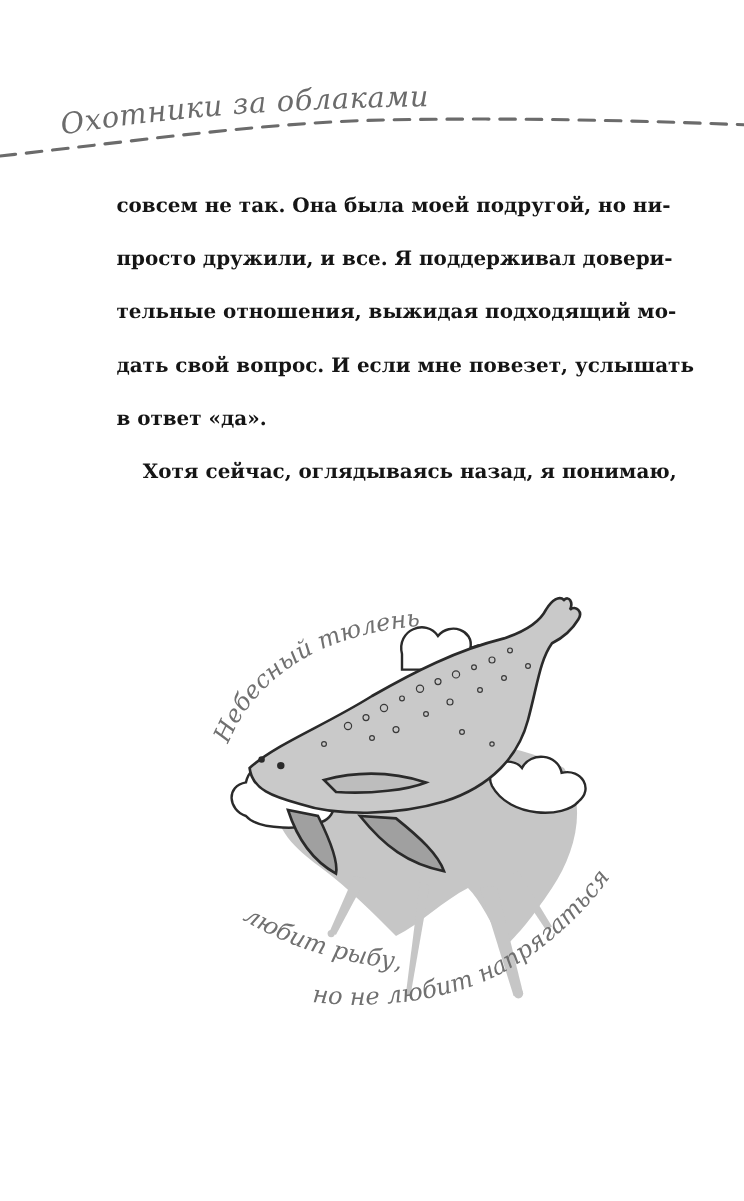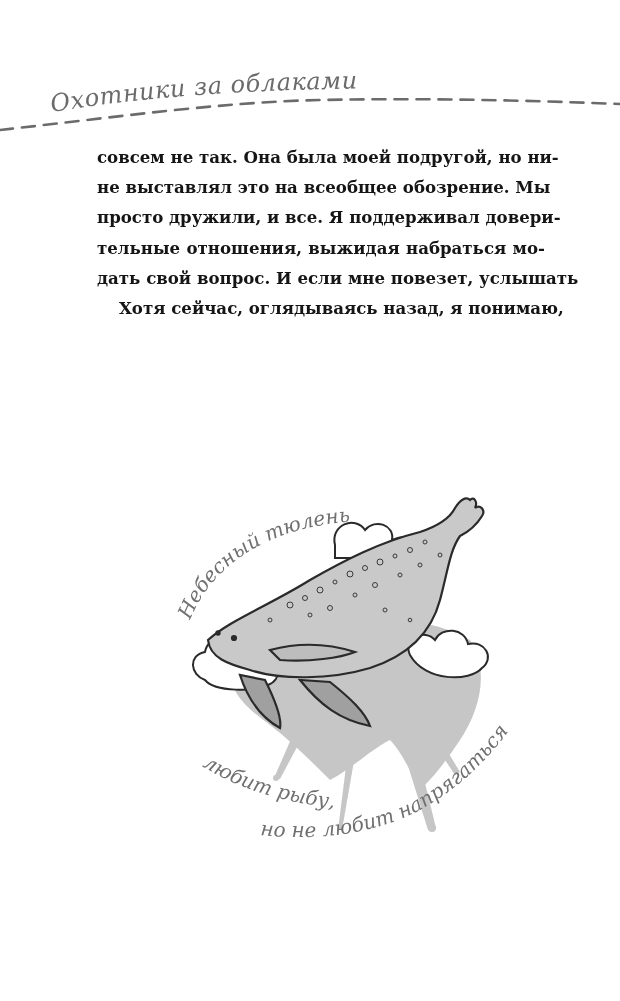--- a/index.html
+++ b/index.html
@@ -42,20 +42,21 @@
       text-align: justify;
     }
     .body-text p { margin: 0; }
     .line {
       display: block;
       white-space: nowrap;
       text-align-last: justify;
       text-align: justify;
       height: 30.2px;
       overflow: visible;
+      margin-top: 14px;
     }
     .line.last { text-align-last: left; }
     .indent { padding-left: 22px; }
     .illustration {
       position: absolute;
       left: 170px;
       top: 470px;
       width: 420px;
       height: 460px;
     }
@@ -78,24 +79,24 @@
     <text class="running-title">
       <textPath href="#titlePath">Охотники за облаками</textPath>
     </text>
     <path d="M0,130 C110,118 220,102 320,100 C420,98 520,100 620,104" fill="none" stroke="#6b6b6b" stroke-width="2.6" stroke-dasharray="13,9" stroke-linecap="round"></path>
   </svg>
 </div>
 
 <div class="body-text">
   <p>
     <span class="line">совсем не так. Она была моей подругой, но ни-</span>
-    <span class="line">не выставлял это на всеобщее обозрение. Мы</span>
     <span class="line">просто дружили, и все. Я поддерживал довери-</span>
-    <span class="line">тельные отношения, выжидая набраться мо-</span>
+    <span class="line">тельные отношения, выжидая подходящий мо-</span>
     <span class="line">дать свой вопрос. И если мне повезет, услышать</span>
+    <span class="line last">в ответ «да».</span>
   </p>
   <p>
     <span class="line indent">Хотя сейчас, оглядываясь назад, я понимаю,</span>
   </p>
 </div>
 
 <div class="illustration">
   <svg width="420" height="460" viewBox="0 0 420 460">
     <defs>
       <path id="capTop" d="M20,150 C40,100 90,60 175,52"></path>

